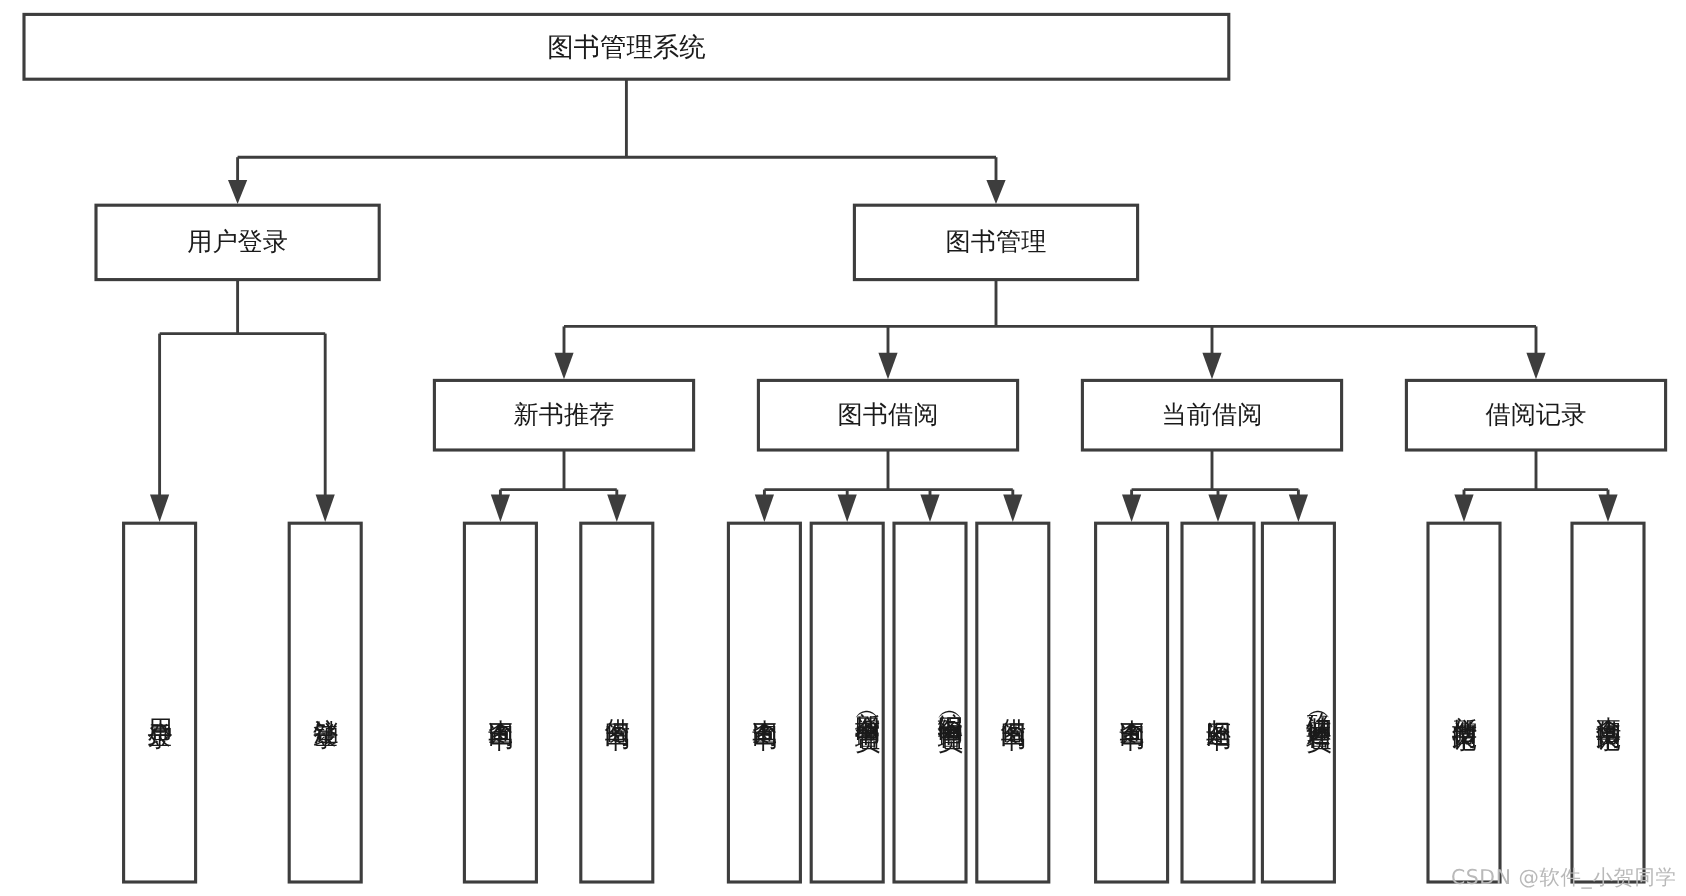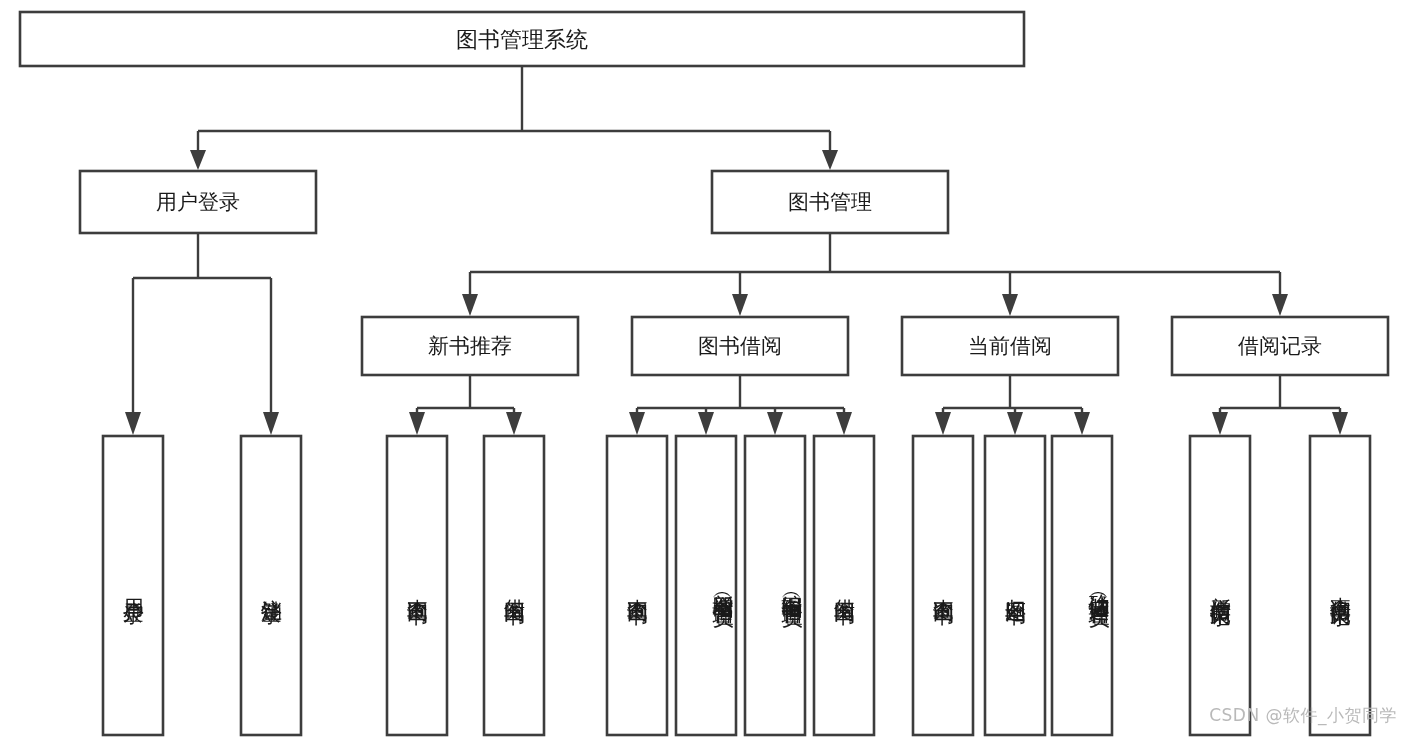--- a/index.html
+++ b/index.html
@@ -63,21 +63,21 @@
     font-size: 21px;
     line-height: 1.28;
     letter-spacing: 2px;
     color: #1a1a1a;
     white-space: nowrap;
     pointer-events: none;
   }
   .watermark {
     position: absolute;
     right: 8px;
-    bottom: 20px;
+    bottom: 4px;
     font-family: "DejaVu Sans", "Liberation Sans", sans-serif;
     font-size: 17px;
     color: #b9b9b9;
     letter-spacing: 0.5px;
     user-select: none;
   }
 </style>
 </head>
 <body>
 

